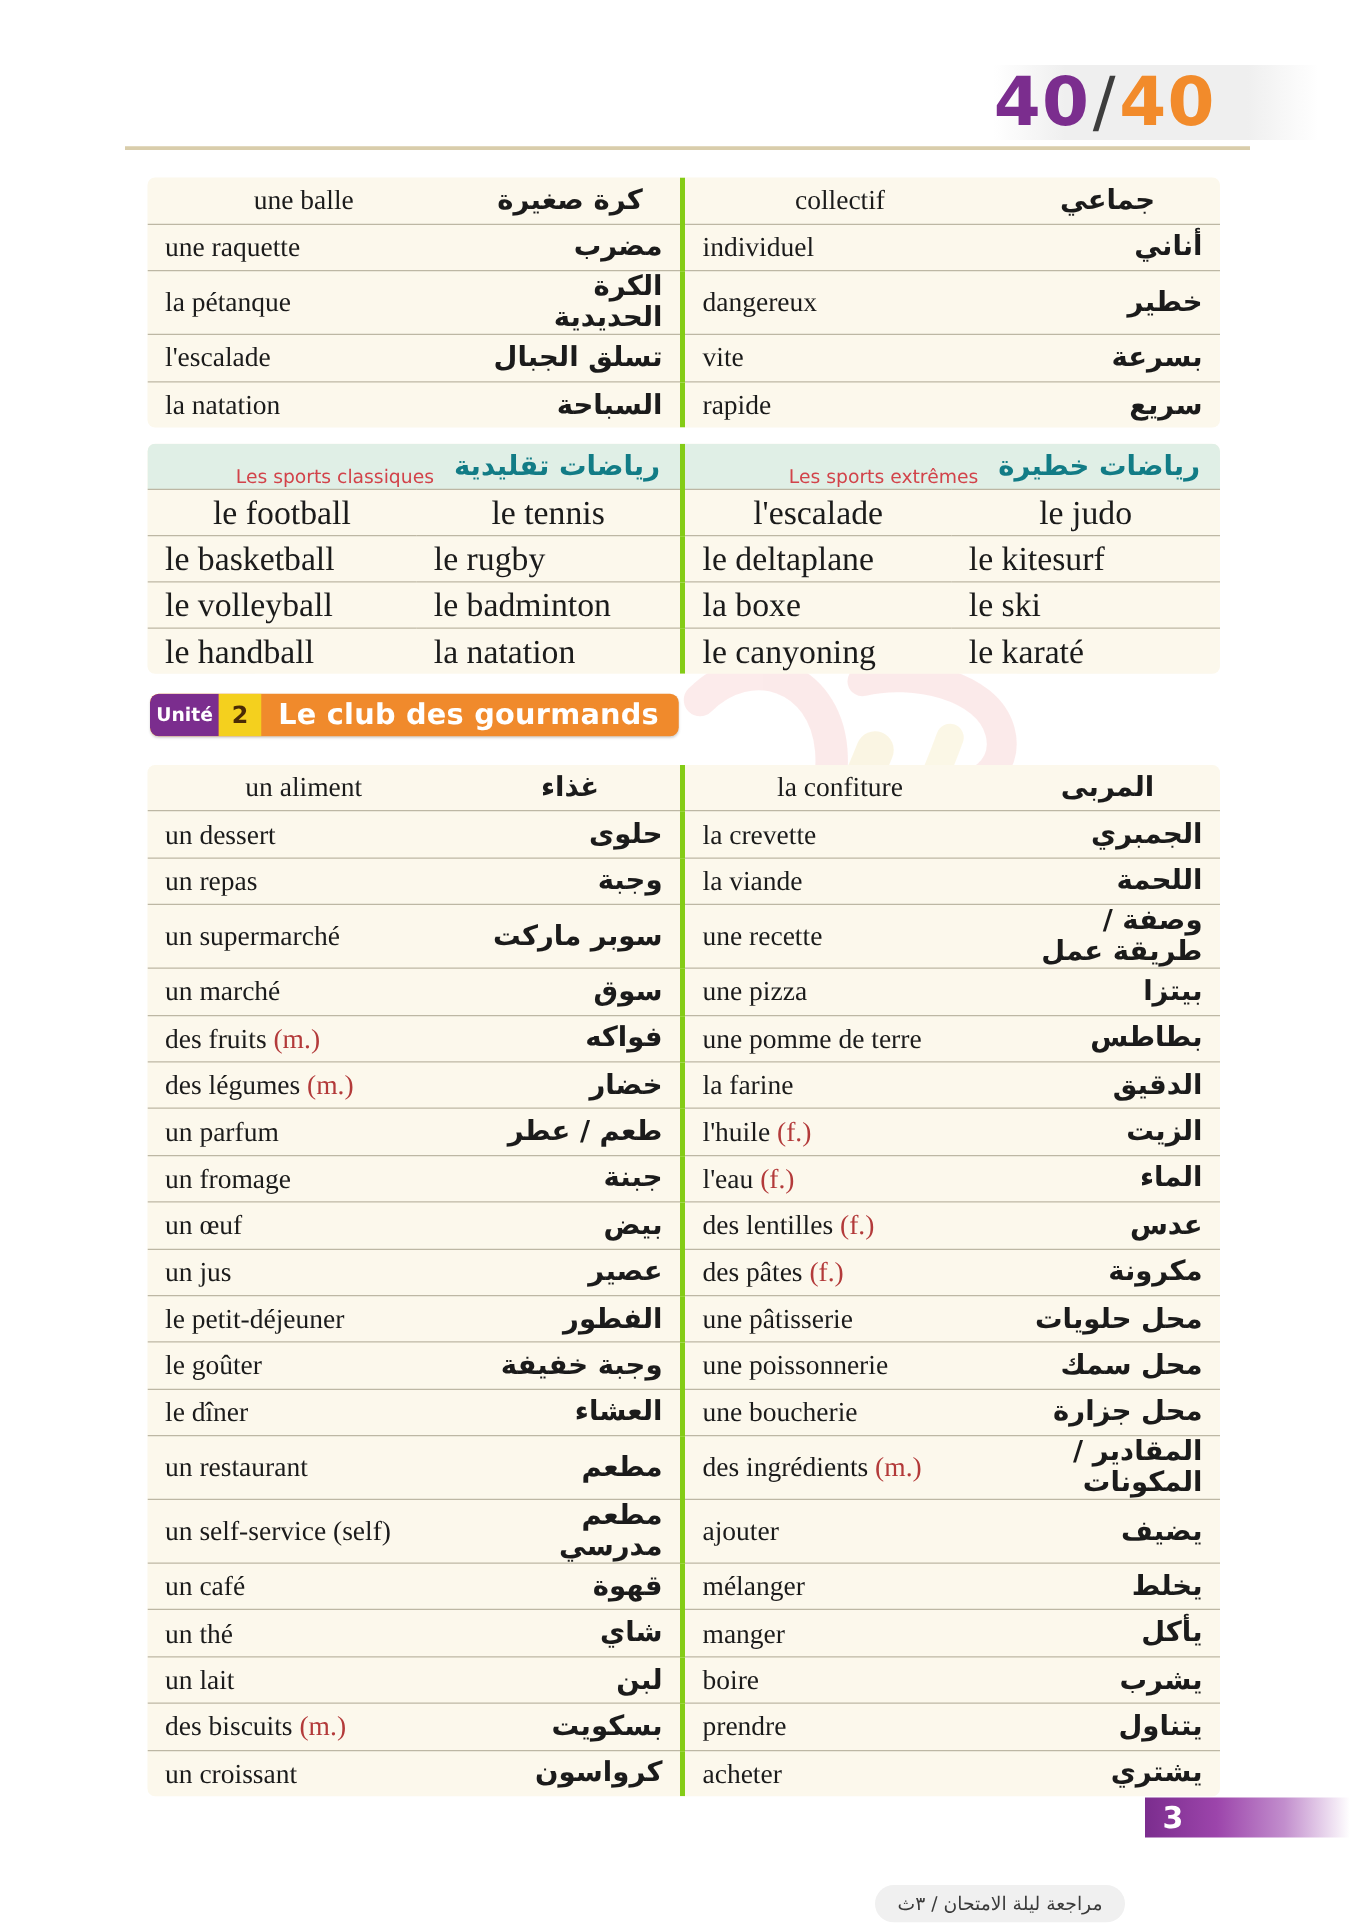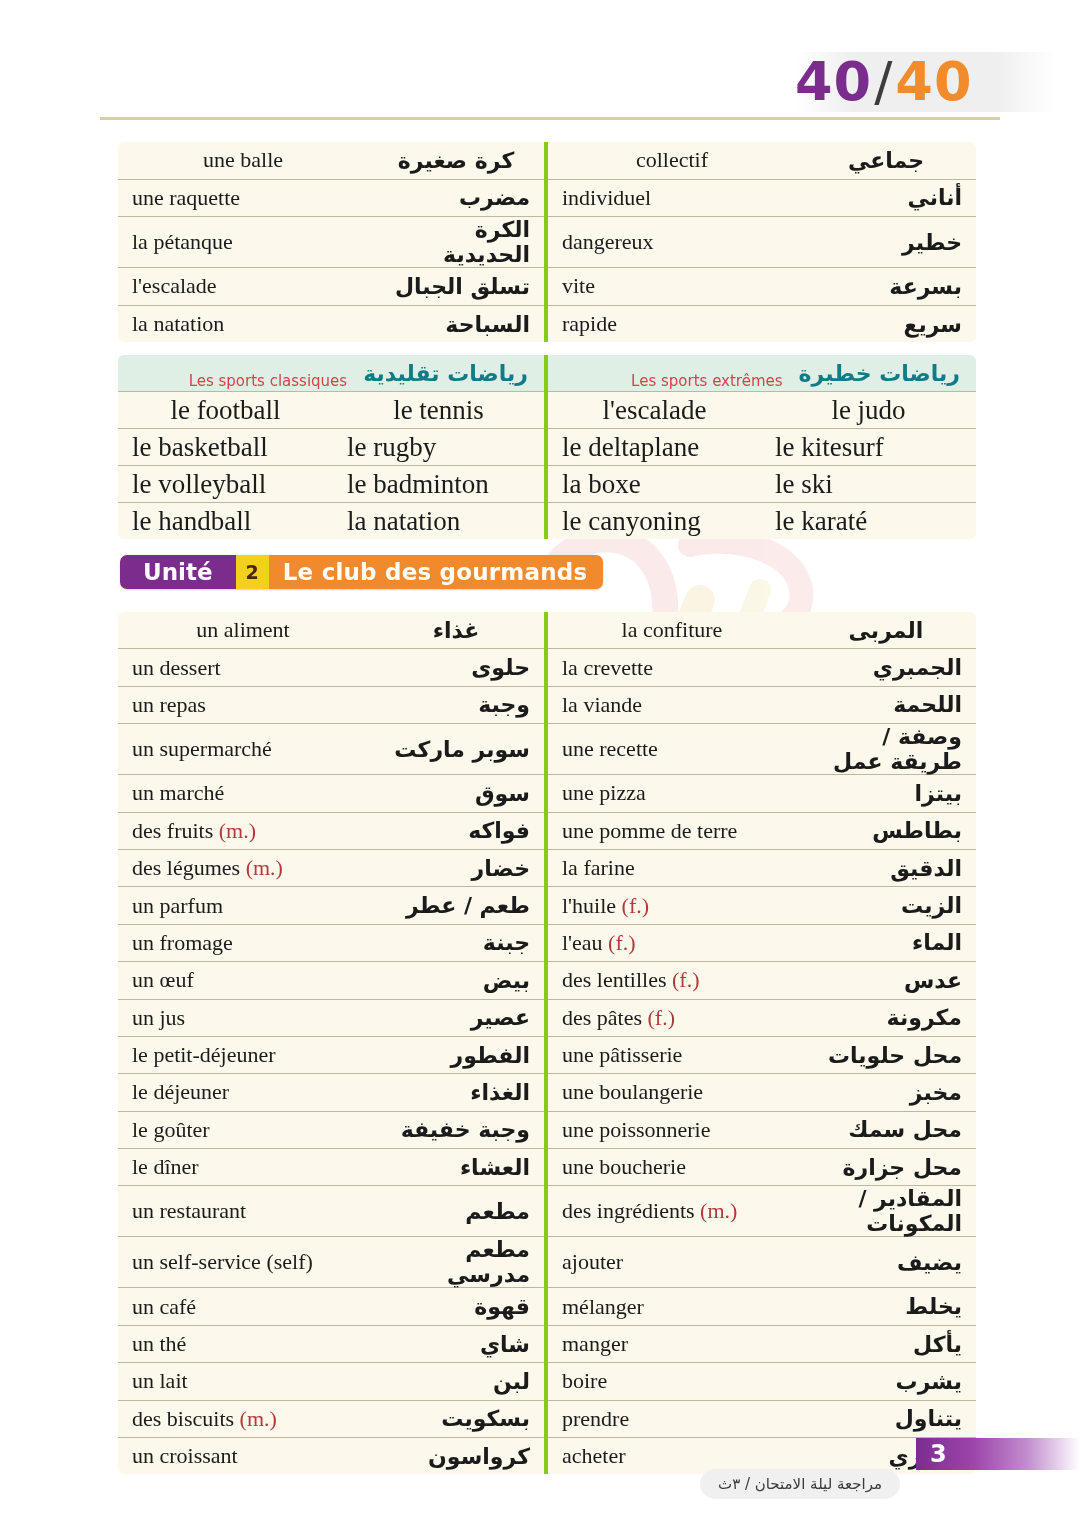--- a/index.html
+++ b/index.html
@@ -147,22 +147,22 @@
     background: #f08a2c;
     border-radius: 7px;
     box-shadow: 0 1px 2px rgba(0,0,0,.18);
     overflow: hidden;
     font-family: "DejaVu Sans", "Liberation Sans", sans-serif;
   }
   #unit-banner .u-word {
     background: #7b2d8e;
     color: #ffffff;
     font-weight: bold;
-    font-size: 23px;
-    padding: 0 23px;
+    font-size: 15px;
+    padding: 0 5px;
     display: flex;
     align-items: center;
     border-radius: 7px 0 0 7px;
   }
   #unit-banner .u-num {
     background: #f4d01e;
     color: #4a2a05;
     font-weight: bold;
     font-size: 19px;
     padding: 0 10px;
@@ -183,21 +183,21 @@
   #table-food {
     top: 612px;
     left: 118px;
     width: 858px;
   }
   #table-food td { height: 36.4px; }
 
   
   #footer-note {
     position: absolute;
-    top: 1469px;
+    top: 1508px;
     left: 700px;
     width: 200px;
     height: 30px;
     background: #f0f0f0;
     border-radius: 15px;
     display: flex;
     align-items: center;
     justify-content: center;
     direction: rtl;
     font-family: "DejaVu Sans", "Liberation Sans", sans-serif;
@@ -419,26 +419,20 @@
           <td class="fr divider">des pâtes<span class="gender"> (f.)</span></td>
           <td class="ar">مكرونة</td>
         </tr>
         <tr>
           <td class="fr">le petit-déjeuner</td>
           <td class="ar">الفطور</td>
           <td class="fr divider">une pâtisserie</td>
           <td class="ar">محل حلويات</td>
         </tr>
         <tr>
-          <td class="fr">le déjeuner</td>
-          <td class="ar">الغذاء</td>
-          <td class="fr divider">une boulangerie</td>
-          <td class="ar">مخبز</td>
-        </tr>
-        <tr>
           <td class="fr">le goûter</td>
           <td class="ar">وجبة خفيفة</td>
           <td class="fr divider">une poissonnerie</td>
           <td class="ar">محل سمك</td>
         </tr>
         <tr>
           <td class="fr">le dîner</td>
           <td class="ar">العشاء</td>
           <td class="fr divider">une boucherie</td>
           <td class="ar">محل جزارة</td>

